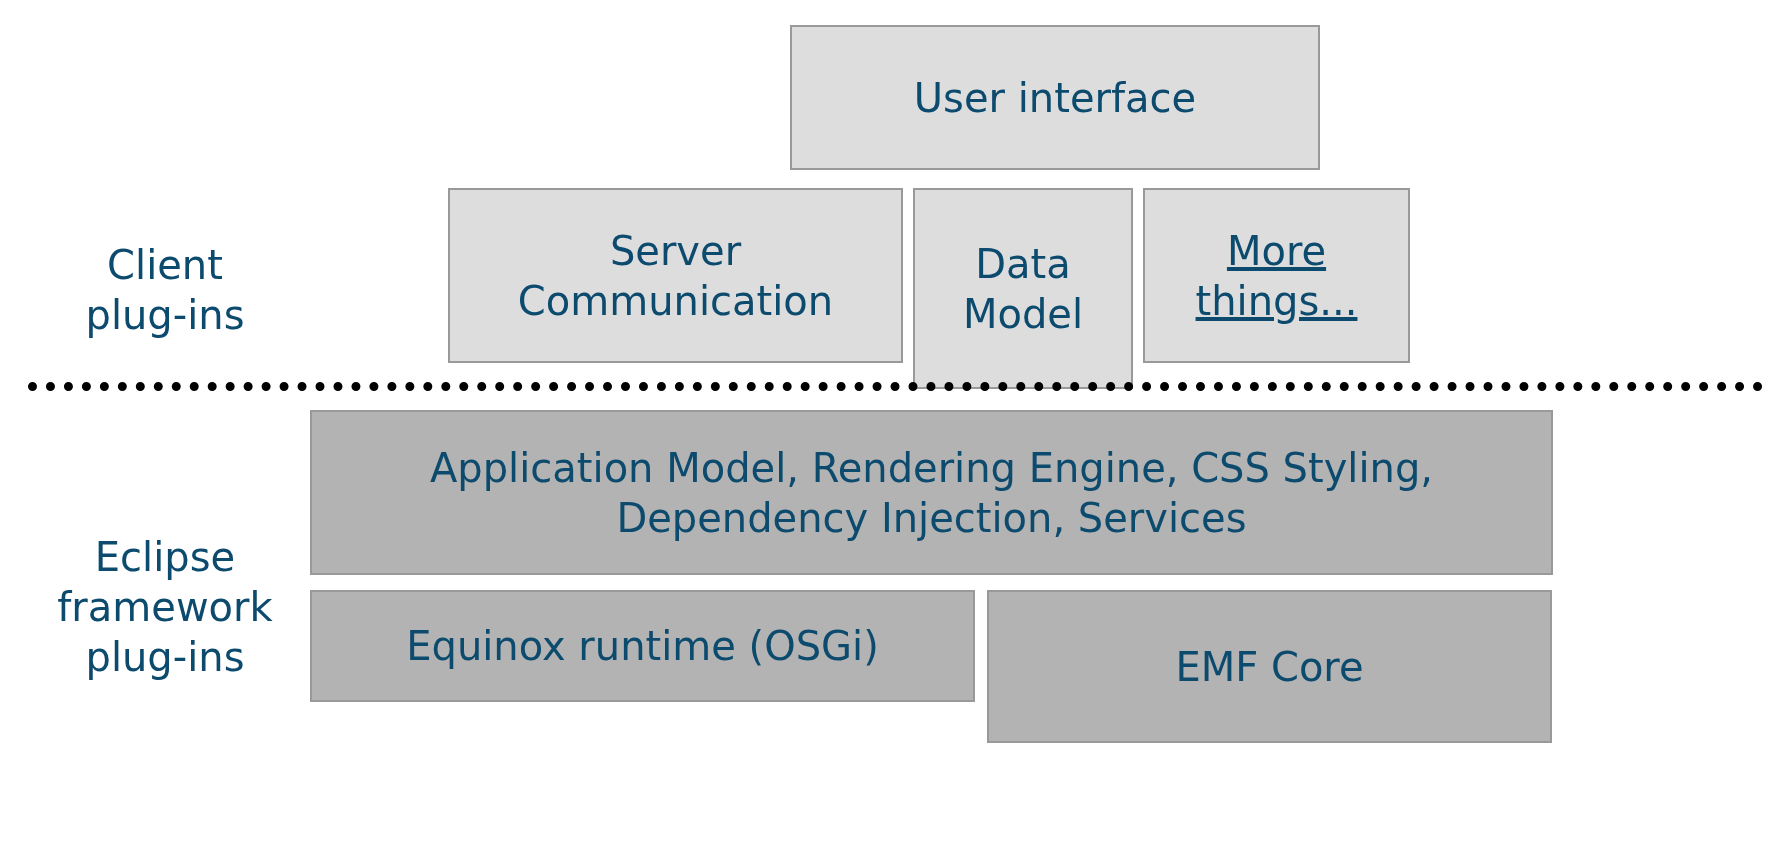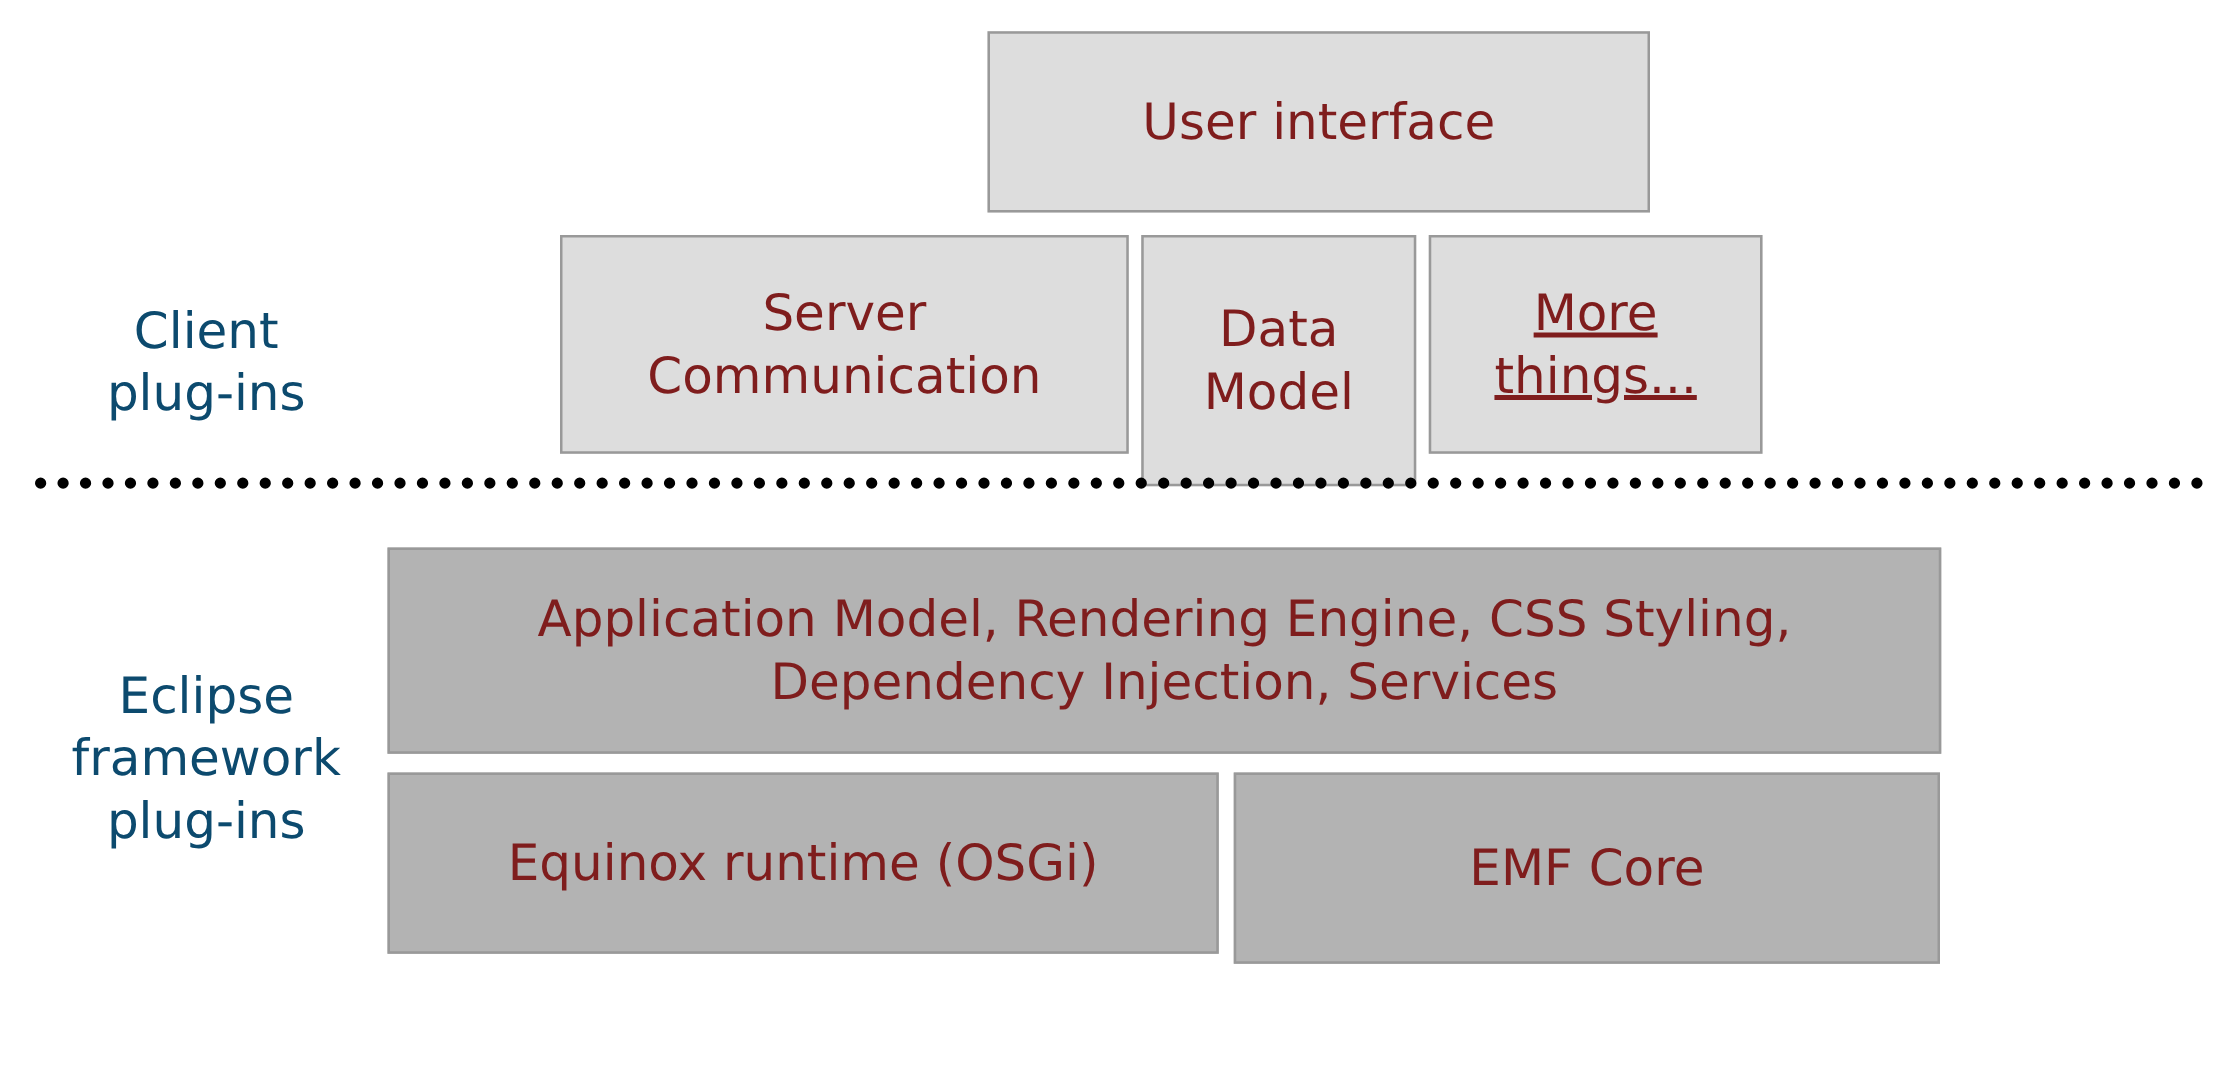--- a/index.html
+++ b/index.html
@@ -38,30 +38,29 @@
       width: 280px;
     }
     .box {
       position: absolute;
       border: 2px solid #999999;
       display: flex;
       align-items: center;
       justify-content: center;
       text-align: center;
       font-size: 40px;
-      color: #7f1d1d;
+      color: #0c4a6e;
       line-height: 1.25;
       padding: 10px;
     }
     .box-light {
       background: #dddddd;
     }
     .box-dark {
       background: #b3b3b3;
-      margin-top: 28px;
     }
     .ui-box {
       left: 790px;
       top: 0px;
       width: 530px;
       height: 145px;
     }
     .server-box {
       left: 448px;
       top: 163px;
@@ -84,21 +83,21 @@
     .app-model-box {
       left: 310px;
       top: 385px;
       width: 1243px;
       height: 165px;
     }
     .equinox-box {
       left: 310px;
       top: 565px;
       width: 665px;
-      height: 145px;
+      height: 112px;
     }
     .emf-box {
       left: 987px;
       top: 565px;
       width: 565px;
       height: 153px;
     }
     .divider {
       position: absolute;
       left: 28px;

